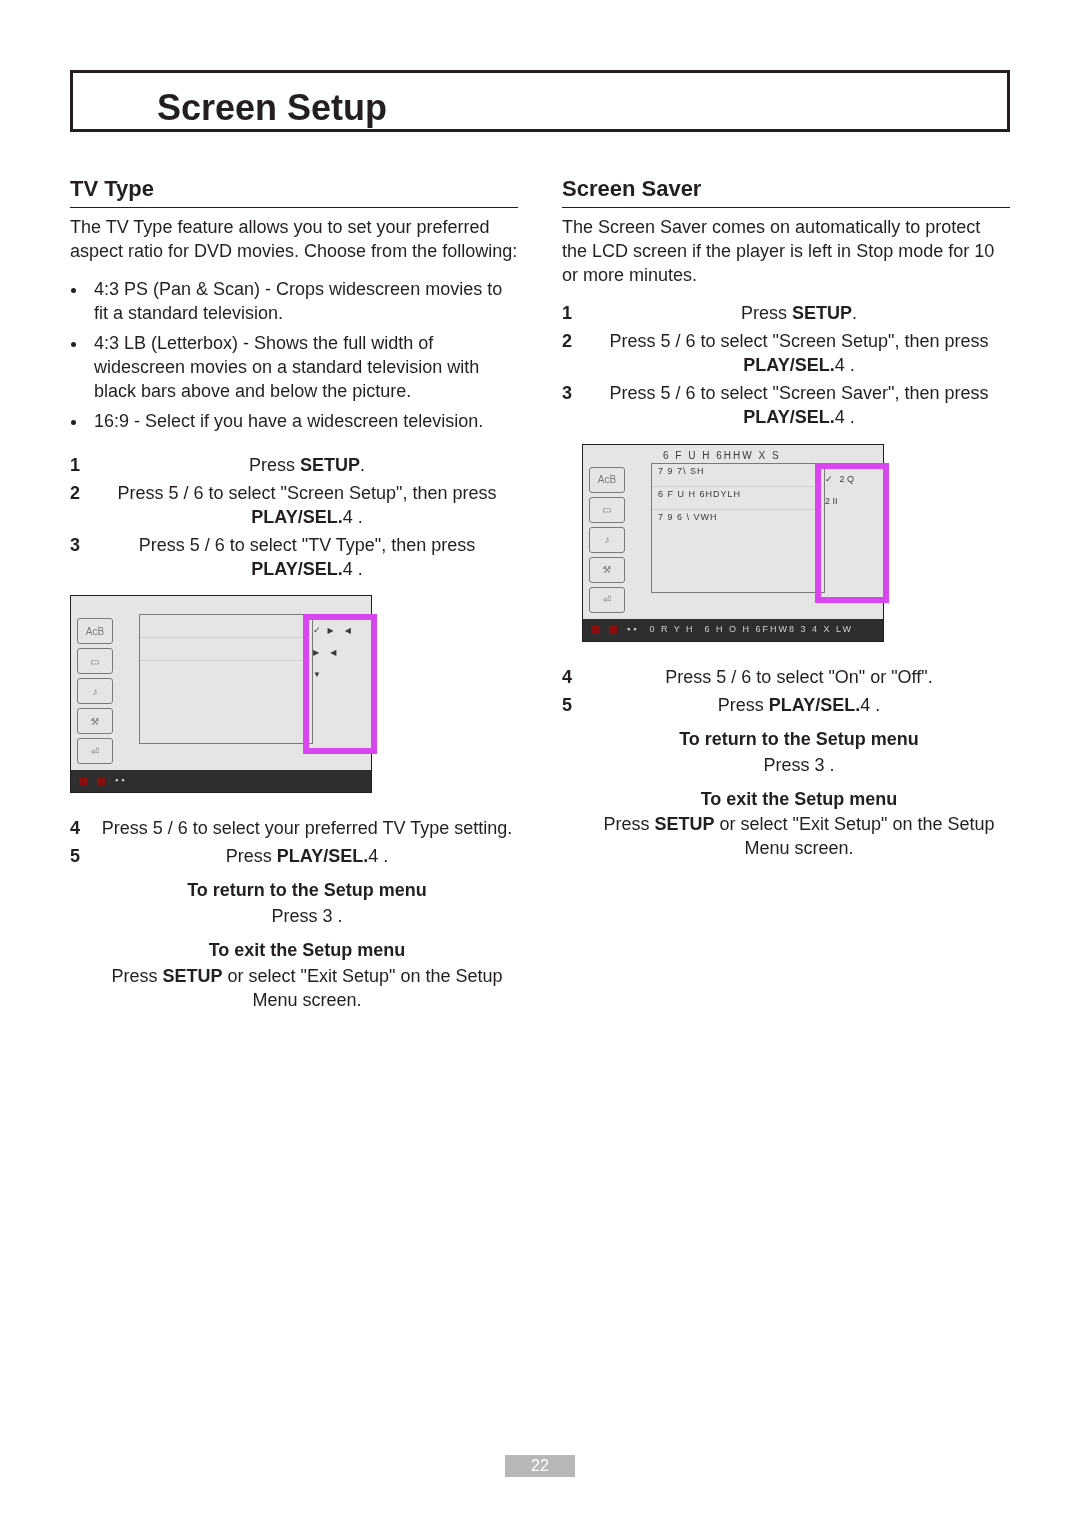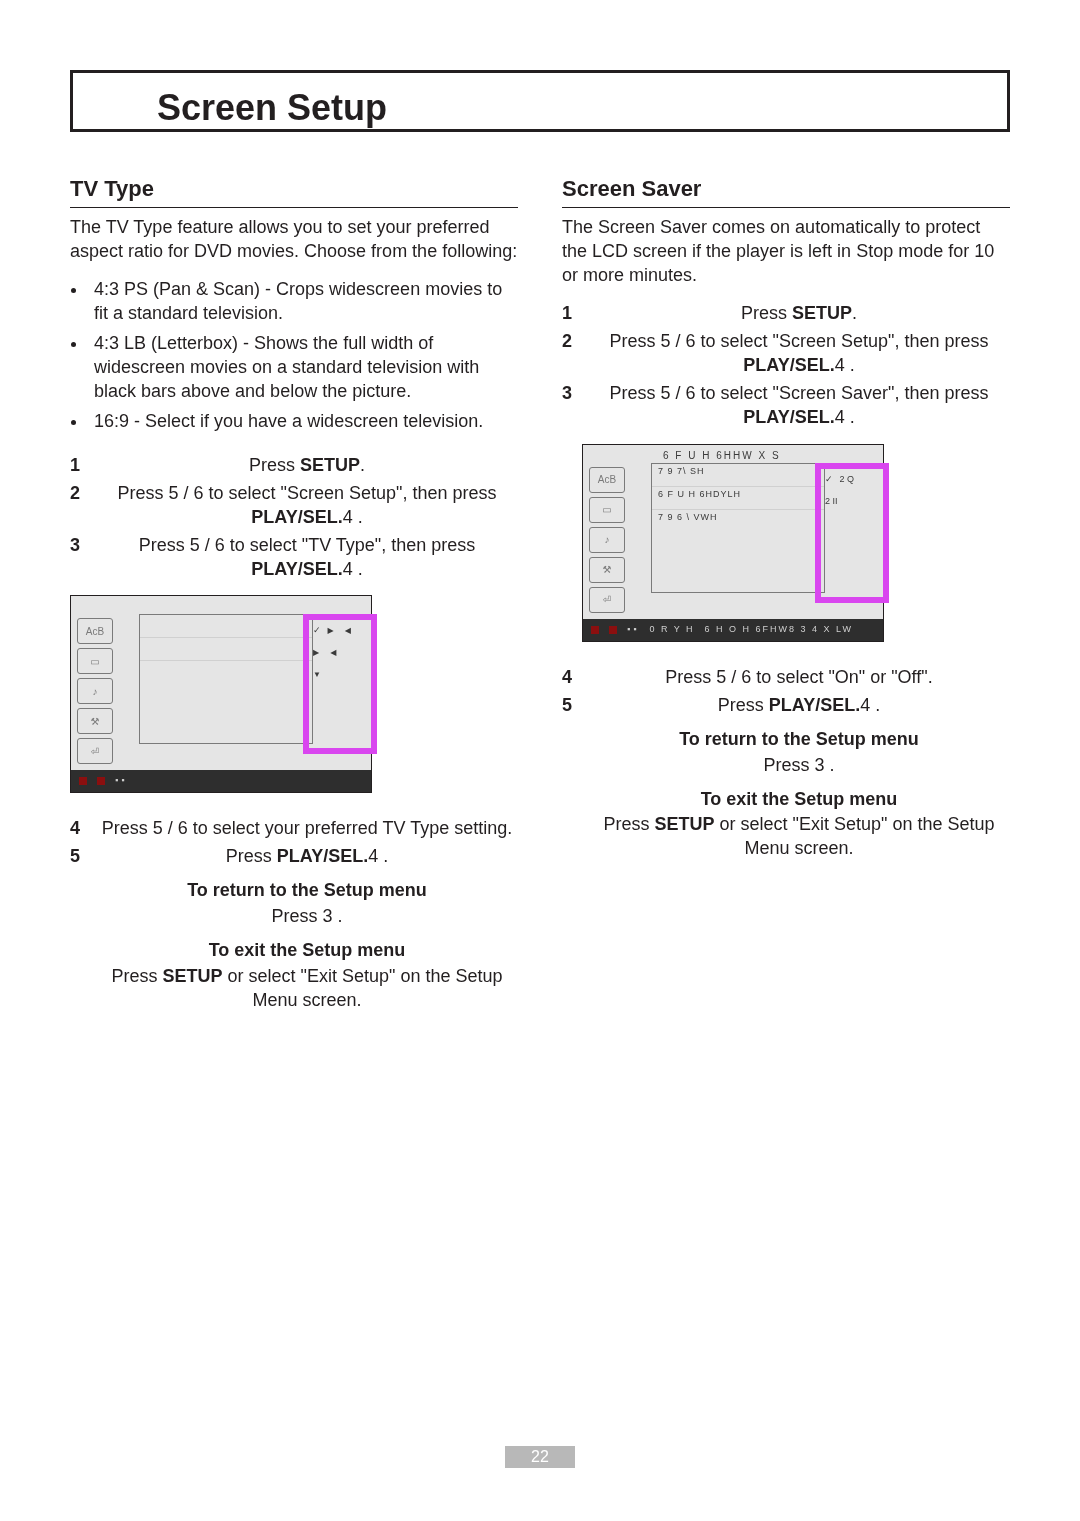--- a/index.html
+++ b/index.html
@@ -188,21 +188,21 @@
   }
   .osd .footer .dashes { letter-spacing: 3px; }
   .osd .check::before { content: "✓"; margin-right: 3px; }
   .osd .tri-r::before { content: "▶"; margin-right: 3px; font-size: 8px; }
   .osd .tri-l::before { content: "◀"; font-size: 8px; }
   .osd .tri-d::before { content: "▼"; margin-right: 3px; font-size: 8px; }
   
   .page-number {
     position: absolute;
     left: 0;
-    bottom: 53px;
+    bottom: 44px;
     width: 100%;
     display: flex;
     justify-content: center;
   }
   .page-number .pill {
     background: #b8b8b8;
     color: #fff;
     padding: 2px 26px;
     font-size: 16px;
   }

